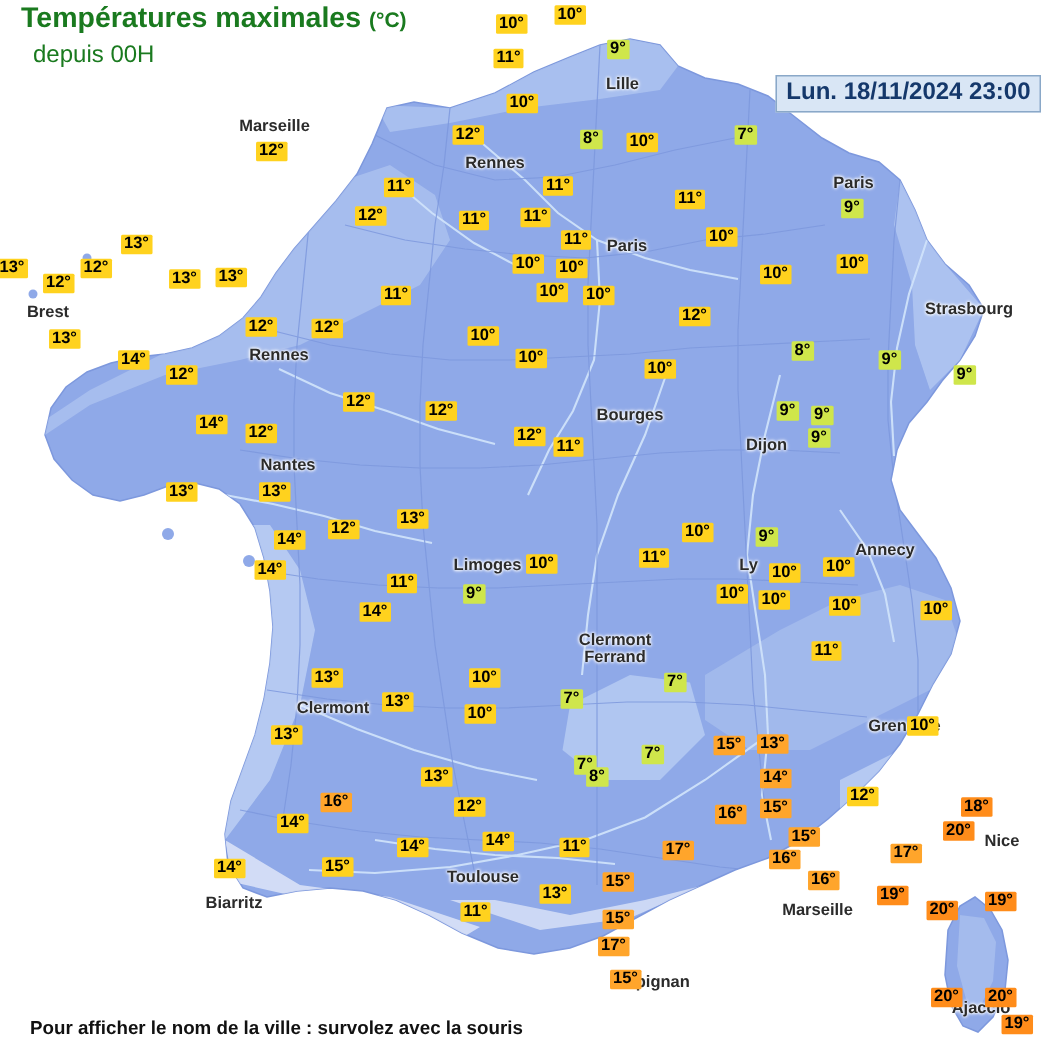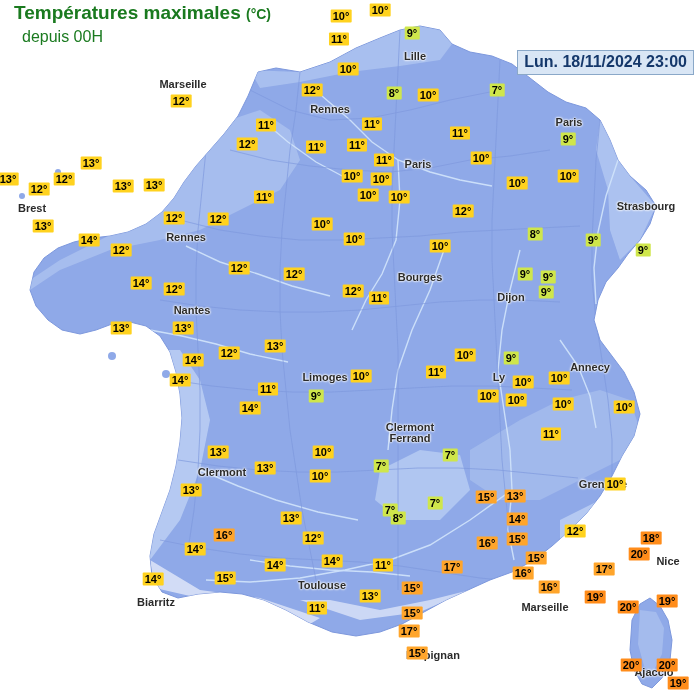--- a/index.html
+++ b/index.html
@@ -356,14 +356,15 @@
 
   <div class="title-main">
     <span>Températures maximales</span>
     <span class="unit">(°C)</span>
   </div>
   <div class="title-sub">depuis 00H</div>
 
 
   <div class="date-box">Lun. 18/11/2024 23:00</div>
 
+  <div class="footer">Pour afficher le nom de la ville : survolez avec la souris</div>
 
 </div>
 
 </body></html>

